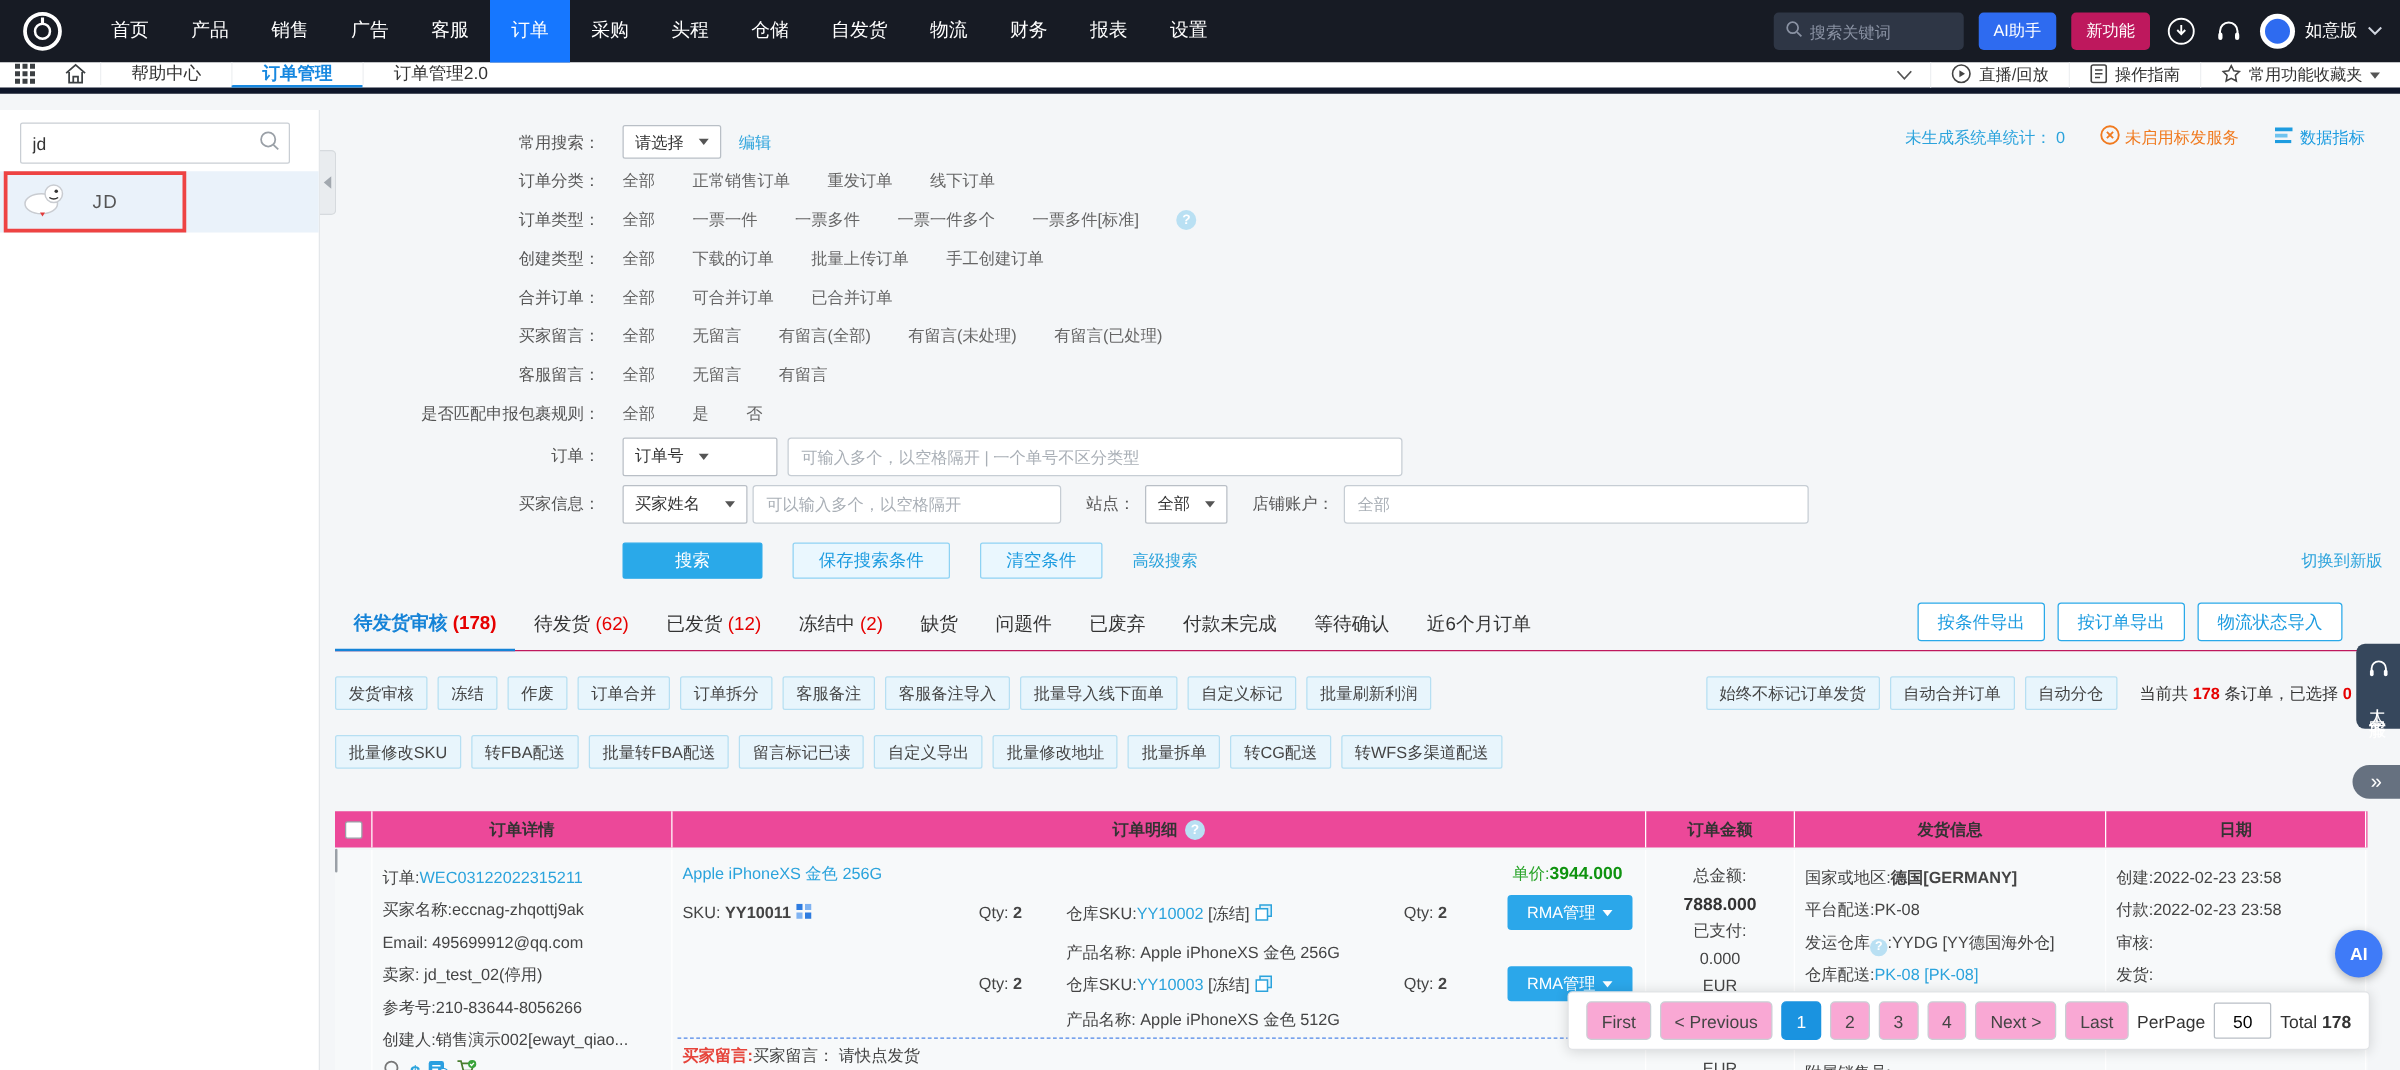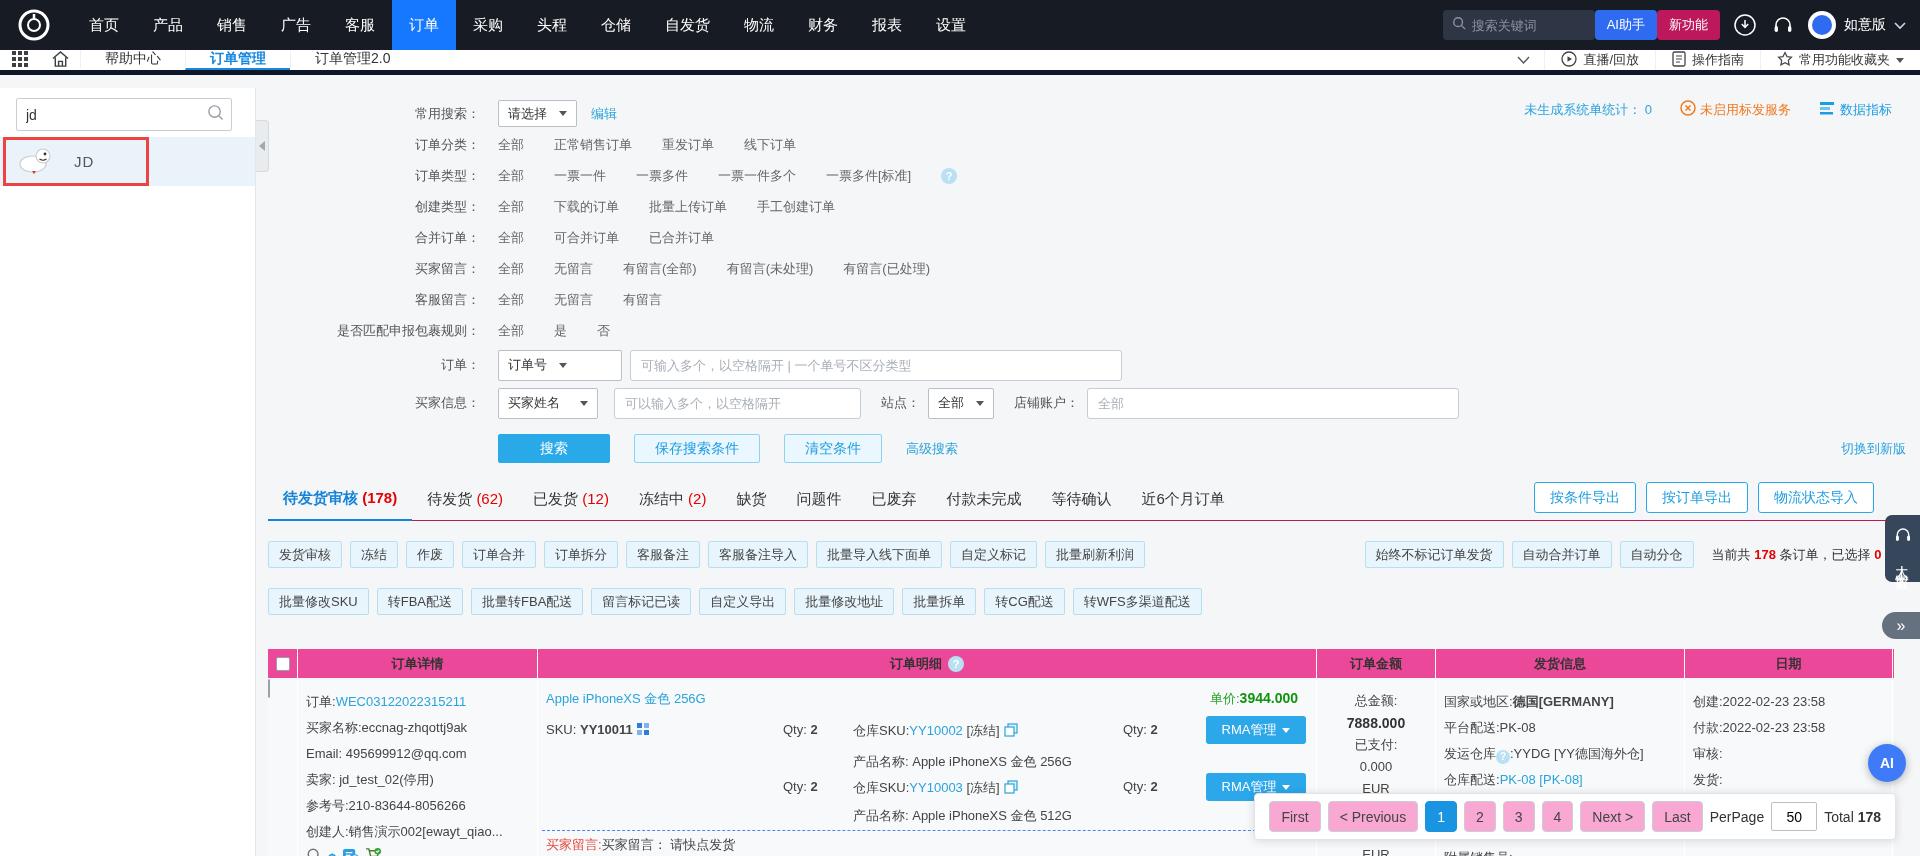--- a/index.html
+++ b/index.html
@@ -7,21 +7,21 @@
   body{font-family:"Liberation Sans","DejaVu Sans",sans-serif;background:#f4f6f8;position:relative;color:#333}
   
   .topnav{height:50px;background:#171b24;display:flex;align-items:center;padding:0 14px;gap:0}
   .logo{width:40px;height:40px;display:flex;align-items:center;justify-content:center;margin-right:18px}
   .nav-items{display:flex;height:50px}
   .nav-item{padding:0 17px;line-height:50px;font-size:15px;color:#fff;cursor:pointer;white-space:nowrap}
   .nav-item.active{background:#1677ff}
   .nav-search{margin-left:auto;width:152px;height:30px;background:#2e3645;border-radius:4px;display:flex;align-items:center;padding:0 9px;gap:6px}
   .nav-search input{background:transparent;border:0;outline:0;color:#cfd4de;font-size:13px;width:110px}
   .nav-search input::placeholder{color:#8a92a3}
-  .btn-ai,.btn-new{height:30px;padding:0 12px;border:0;border-radius:4px;color:#fff;font-size:13px;cursor:pointer;white-space:nowrap}
+  .btn-ai,.btn-new{height:30px;padding:0 12px;border:0;border-radius:4px;color:#fff;font-size:13px;margin-left:12px;cursor:pointer;white-space:nowrap}
   .btn-ai{background:#2e6bf0}.btn-new{background:#be185d}
   .nav-ico{width:26px;height:26px;margin-left:12px;display:flex;align-items:center;justify-content:center}
   .avatar{width:28px;height:28px;border-radius:50%;margin-left:12px;background:#fff;display:flex;align-items:center;justify-content:center}
   .avatar .inner{width:20px;height:20px;border-radius:50%;background:#2e6bf0}
   .edition{color:#fff;font-size:14px;margin-left:8px;white-space:nowrap}
   .vchev{margin-left:8px}
   
   .subnav{height:25px;background:#fff;border-bottom:5px solid #0f172a;display:flex;align-items:flex-start}
   .sub-ico{width:40px;display:flex;align-items:center;justify-content:center;cursor:pointer}
   .sub-tab{padding:0 24px;display:flex;align-items:center;font-size:14px;color:#333;border-left:1px solid #eef0f2;cursor:pointer;white-space:nowrap}
@@ -89,21 +89,21 @@
   
   .c3 .abs{position:absolute;font-size:13px;color:#444;white-space:nowrap}
   .pname{left:8px;top:10px;font-size:14px}
   .punit{right:18px;top:10px}
   .punit .lab{color:#28a428}
   .punit .val{color:#0f930f;font-weight:bold;font-size:14px}
   .sku-ic{display:inline-block;vertical-align:-2px;margin-left:4px}
   .rma{position:absolute;left:668px;width:100px;height:28px;background:#2ba7ea;color:#fff;border:0;border-radius:3px;font-size:13px;display:flex;align-items:center;justify-content:center;gap:6px;cursor:pointer}
   .rma .wcaret{border-top-color:#fff}
   .dash{position:absolute;left:4px;right:10px;border-top:1px dashed #4f86e8}
-  .redlab{color:#e6443b;font-weight:normal}
+  .redlab{color:#e6443b;font-weight:bold}
   .grnlab{color:#3fa43f;font-weight:bold}
   .c4 .amt{padding-top:10px;text-align:center;font-size:13px;line-height:22px;color:#444}
   .amt .big{font-weight:bold;font-size:14px;color:#333}
   .bold{font-weight:bold}
   
   .pager{position:absolute;right:24px;bottom:16px;height:47px;background:#fff;border:1px solid #e1e3e6;border-radius:4px;box-shadow:0 1px 10px rgba(0,0,0,.14);display:flex;align-items:center;gap:7px;padding:0 14px;font-size:14px;color:#333;z-index:6}
   .pg-btn{height:31px;padding:0 11px;border:1px solid #c9ced4;border-radius:4px;background:#f9a8d4;display:flex;align-items:center;font-size:14px;color:#444;cursor:pointer;white-space:nowrap}
   .pg-btn.active{background:#1a93e0;color:#fff;border-color:#1a93e0}
   .pg-input{width:46px;height:29px;border:1px solid #b9bfc6;border-radius:2px;text-align:center;font-size:14px;outline:0}
   .pg-total b{font-weight:bold}
@@ -351,21 +351,21 @@
             <span class="caret"></span>
           </span>
         <input class="text" style="width: 492px; margin-left: 8px;" placeholder="可输入多个，以空格隔开 | 一个单号不区分类型">
       </div>
       <div class="f-row" style="min-height:38px">
         <span class="f-label">买家信息：</span>
         <span class="sel" style="width:100px;height:31px;justify-content:space-between">
             <span>买家姓名</span>
             <span class="caret"></span>
           </span>
-        <input class="text" style="width: 247px; margin-left: 16px;" placeholder="可以输入多个，以空格隔开">
+        <input class="text" style="width: 247px; margin-left: 4px;" placeholder="可以输入多个，以空格隔开">
         <span class="inline-label">站点：</span>
         <span class="sel" style="height:31px;margin-left:8px">
             <span>全部</span>
             <span class="caret"></span>
           </span>
         <span class="inline-label">店铺账户：</span>
         <input class="text" style="width: 372px; margin-left: 8px;" placeholder="全部">
       </div>
       <div class="btn-row">
         <button class="btn-primary">搜索</button>

